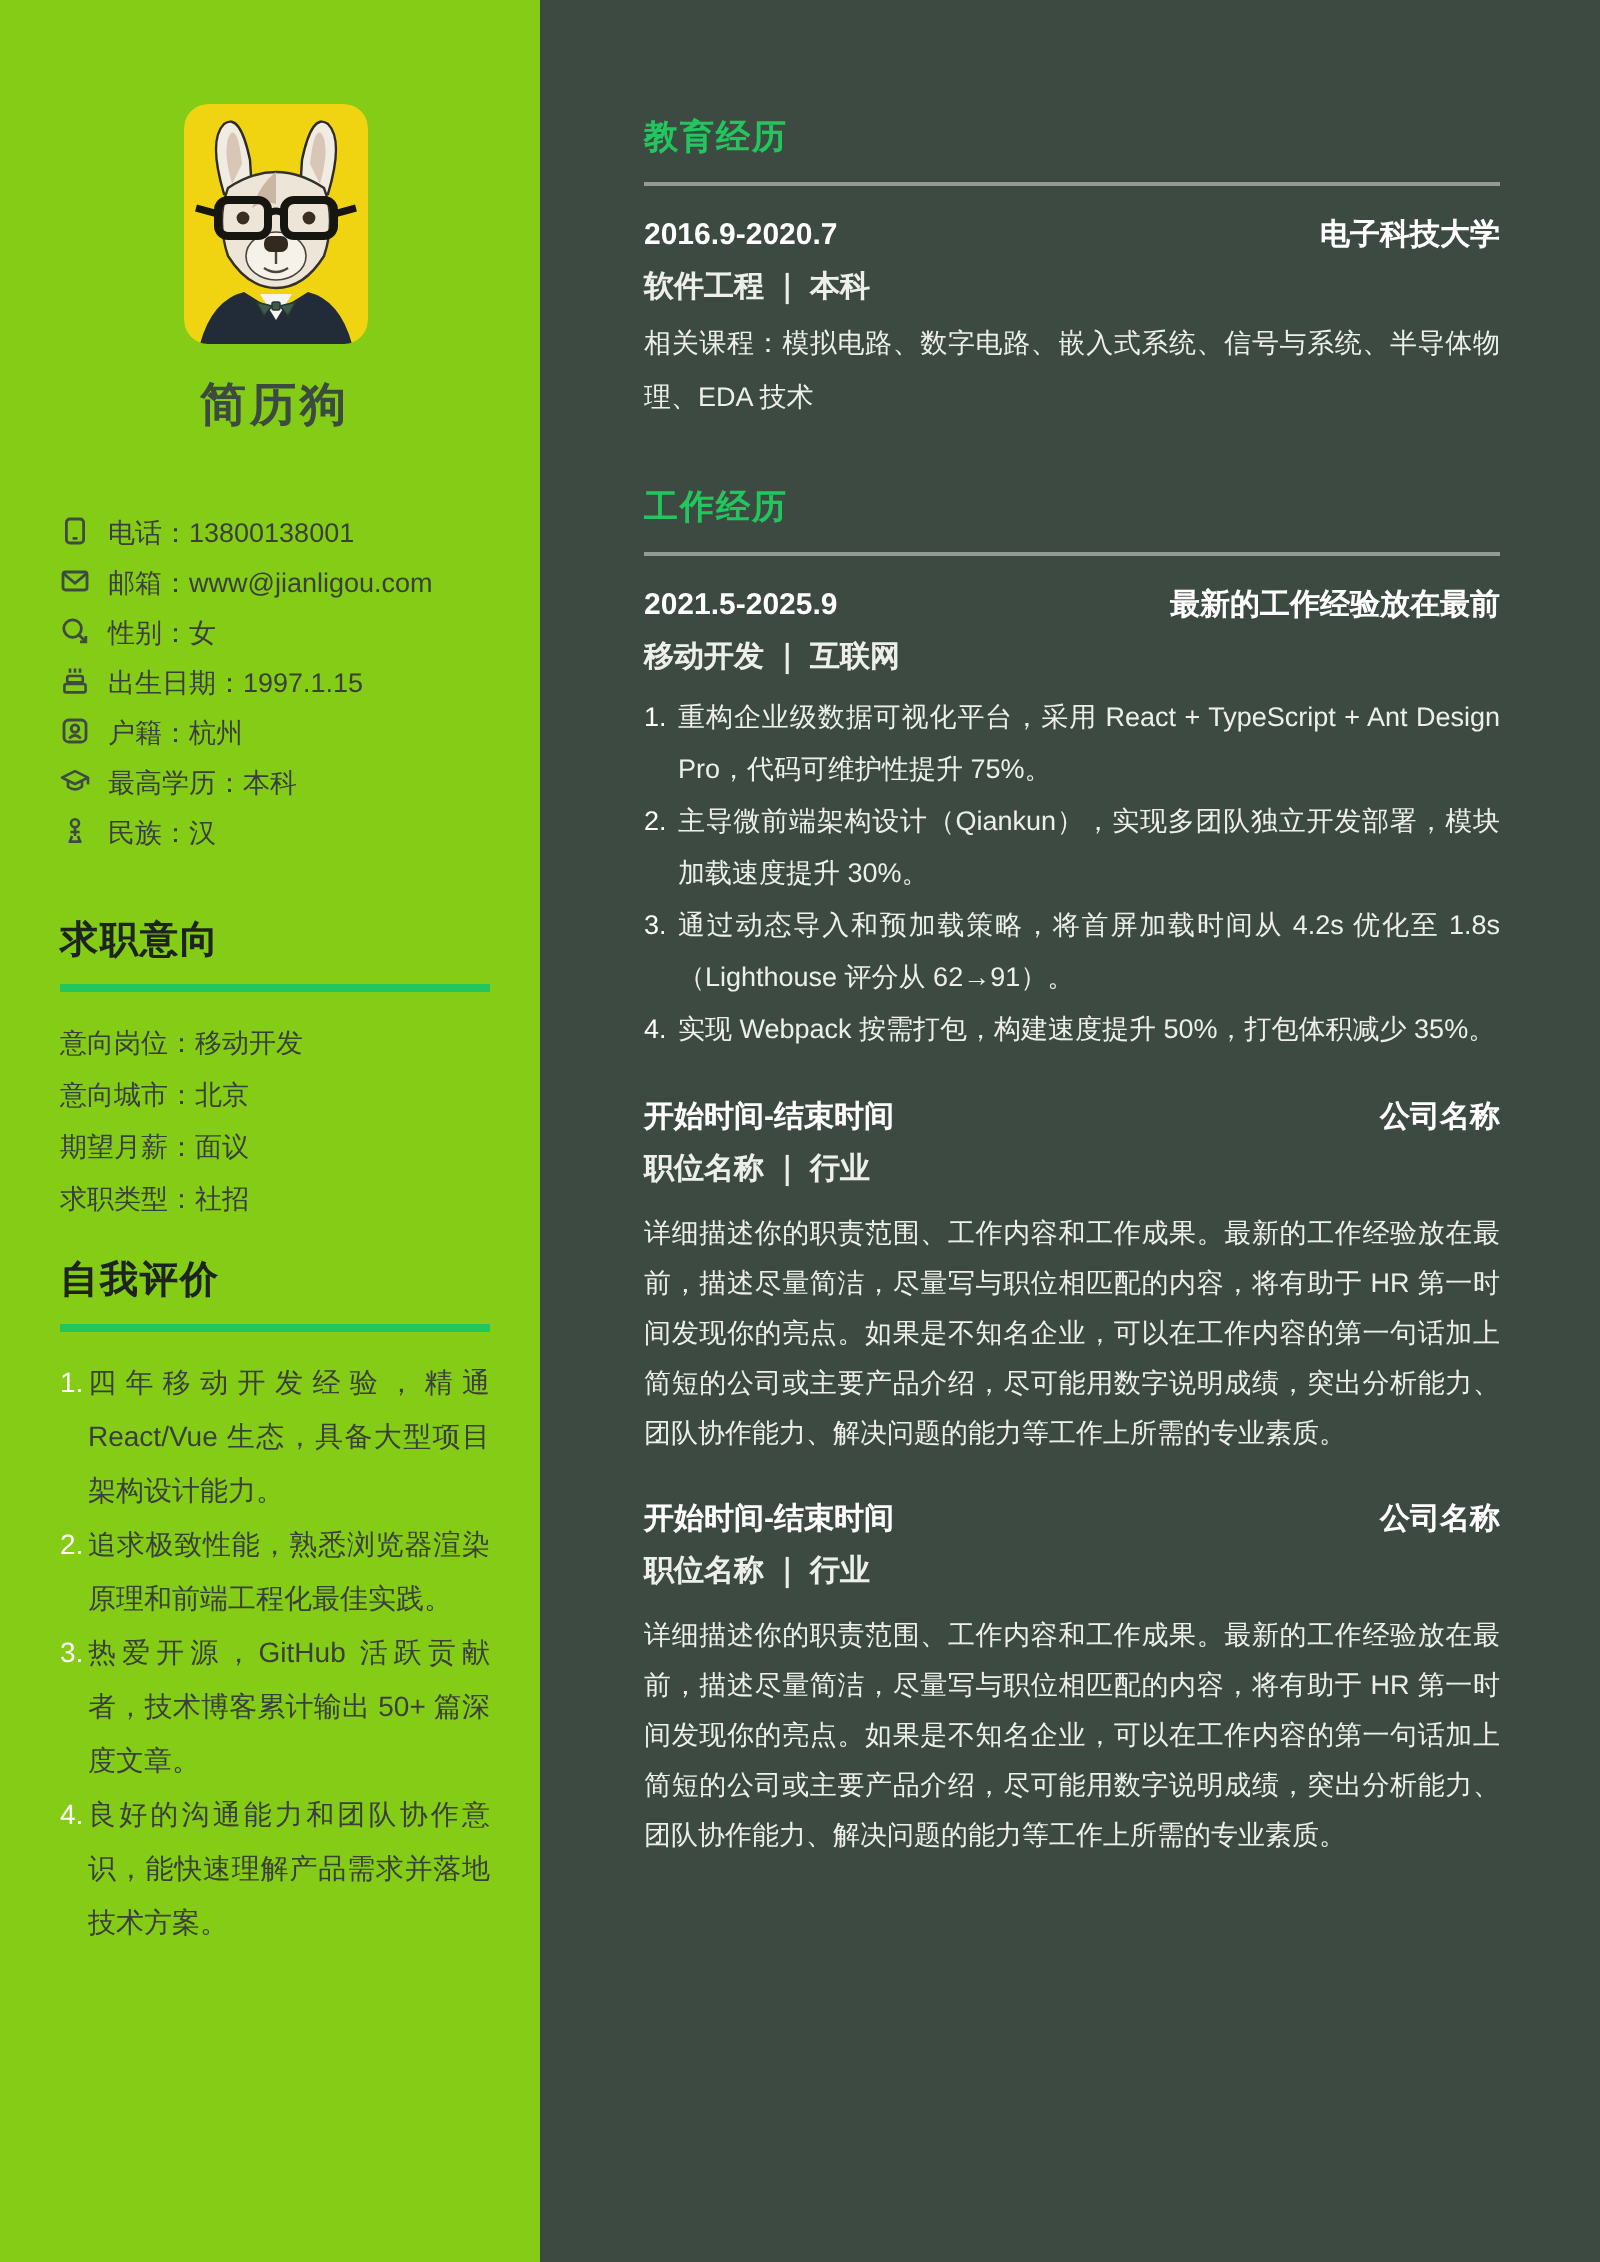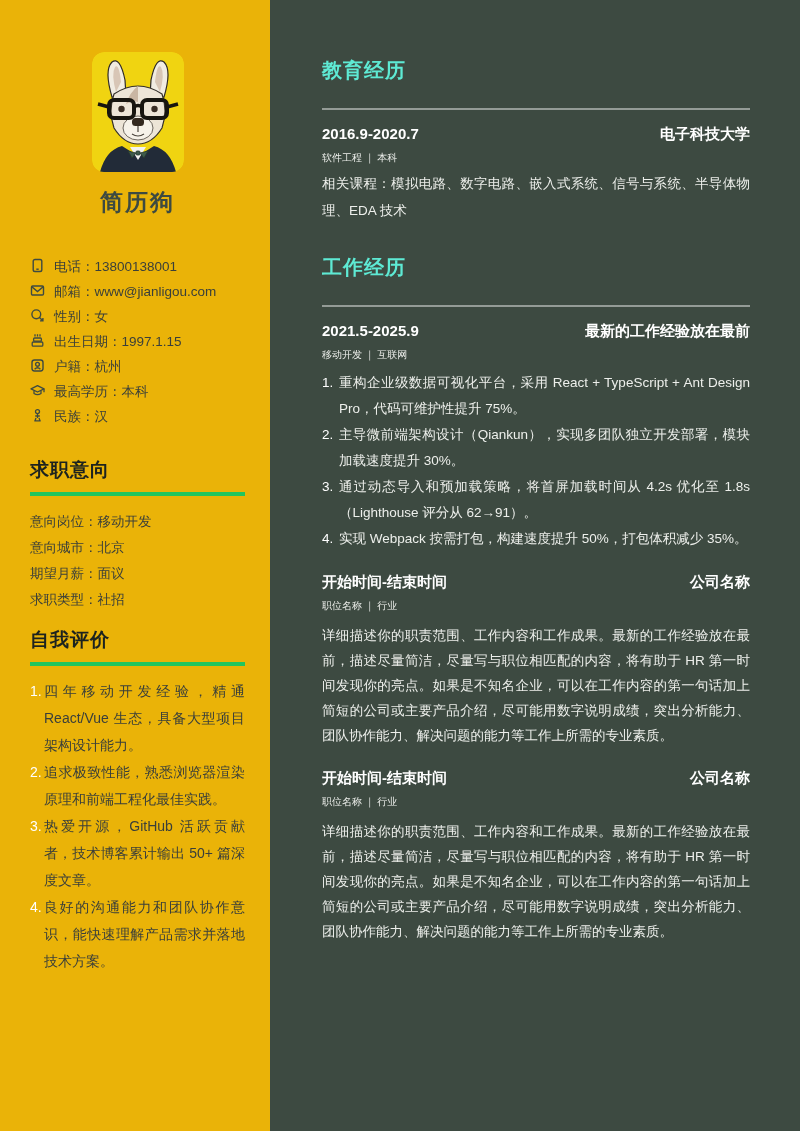--- a/index.html
+++ b/index.html
@@ -8,21 +8,21 @@
     font-family:"Liberation Sans","DejaVu Sans",sans-serif;
     background:#F6F5EC;
     color:#34393457;
     overflow:hidden;
   }
   .page { display:flex; width:800px; height:1131px; }
 
   
   .sidebar {
     width:270px; height:1131px;
-    background:#eab308;
+    background:#84cc16;
     padding:52px 25px 30px 30px;
     flex:none;
   }
   .avatar-wrap { width:92px; margin:0 auto; }
   .avatar-wrap svg { display:block; border-radius:12px; }
   .person-name {
     margin-top:15px;
     text-align:center;
     font-size:23px; font-weight:700;
     color:#3D4A41;
@@ -66,32 +66,32 @@
 
   
   .main {
     width:530px; height:1131px;
     background:#3D4A41;
     padding:57px 50px 30px 52px;
     color:#EFF1ED;
     flex:none;
   }
   .main-section-title {
-    font-size:20px; font-weight:700; color:#5eead4;
-    padding-bottom:24px;
+    font-size:17px; font-weight:700; color:#22c55e;
+    padding-bottom:11px;
     border-bottom:2px solid rgba(255,255,255,0.45);
     letter-spacing:1px;
   }
   .main-section { margin-bottom:30px; }
   .entry { margin-top:15px; }
   .entry-head {
     display:flex; justify-content:space-between; align-items:baseline;
     font-size:15px; font-weight:700; color:#FFFFFF;
   }
-  .entry-sub { margin-top:7px; font-size:10px; color:#EDEFEB; }
+  .entry-sub { margin-top:7px; font-size:15px; color:#EDEFEB;font-weight:bold; }
   .entry-details { margin-top:5px; }
   .entry-details p {
     font-size:13.5px; line-height:27px; color:#EDEFEB;
     text-align:justify;
   }
   .main ol.numbered { margin-top:8px; }
   .main ol.numbered li {
     padding-left:17px;
     font-size:13.5px; line-height:26px; color:#EDEFEB;
   }

